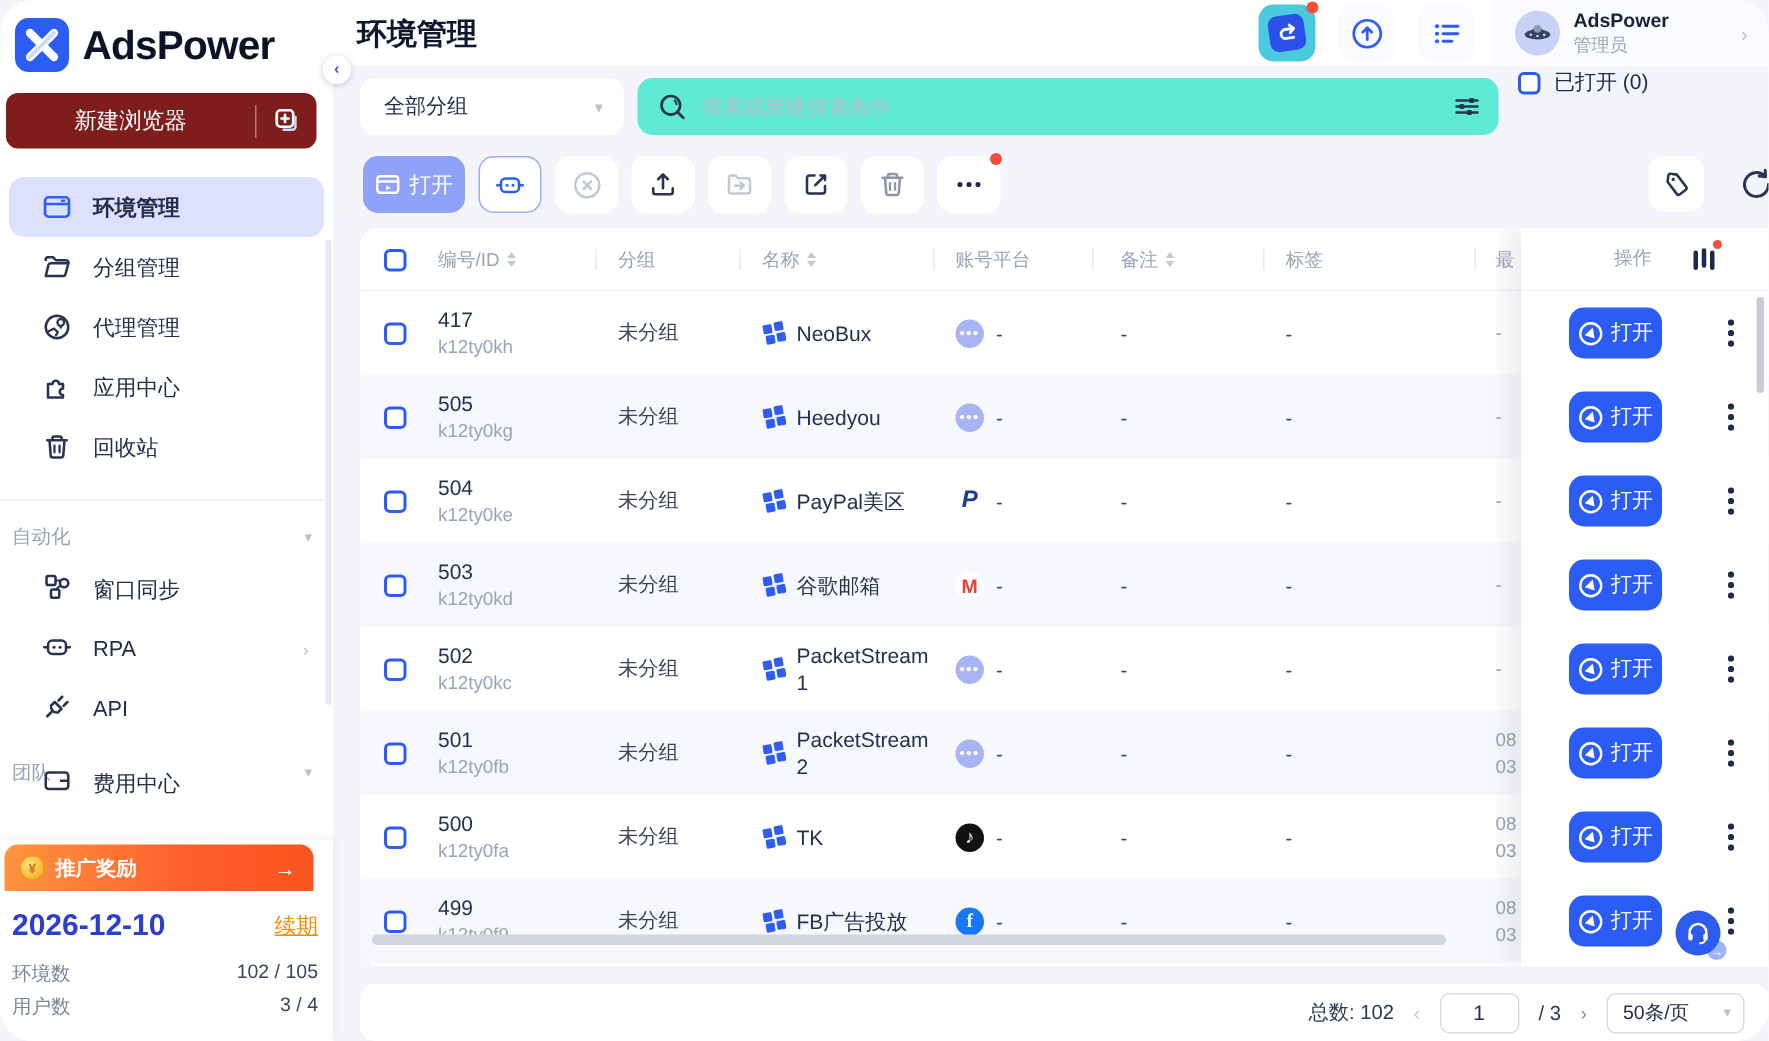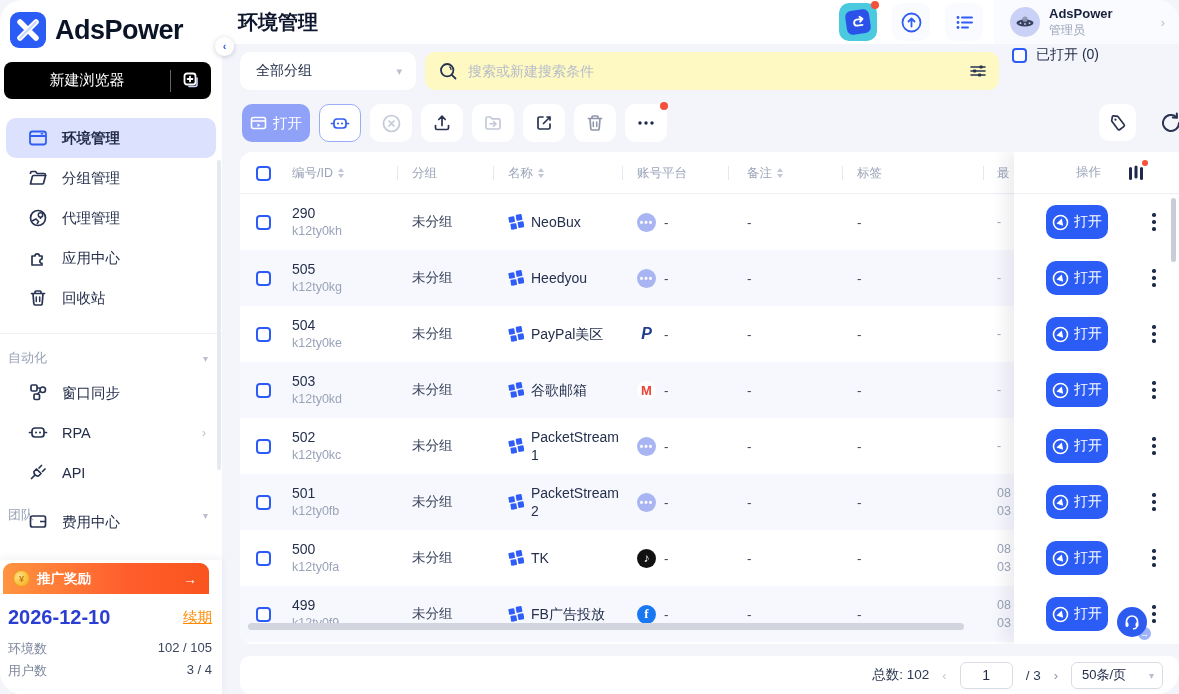--- a/index.html
+++ b/index.html
@@ -5,21 +5,21 @@
   * { margin:0; padding:0; box-sizing:border-box; }
   html,body { width:1179px; height:694px; overflow:hidden; }
   body { font-family:"Liberation Sans","DejaVu Sans",sans-serif; background:#F4F5FA; color:#232D4A; }
   .app { position:relative; width:1179px; height:694px; overflow:hidden;border-radius:22px; }
 
   
   .sidebar { position:absolute; left:0; top:0; width:222px; height:694px; background:#fff; z-index:30; }
   .logo-row { display:flex; align-items:center; gap:9px; padding:10px 0 0 10px; height:50px; }
   .logo-sq { width:36px; height:36px; border-radius:9px; background:#2C5CF6; display:flex; align-items:center; justify-content:center; flex:0 0 auto; }
   .logo-text { font-size:27px; font-weight:800; color:#0B1326; letter-spacing:-0.5px; }
-  .new-browser { position:absolute; left:4px; top:62px; width:207px; height:37px; background:#000000; border:none; border-radius:8px; color:#fff; font-size:15px; display:flex; align-items:center; cursor:pointer; font-family:inherit; }
+  .new-browser { position:absolute; left:4px; top:62px; width:207px; height:37px; background:#7f1d1d; border:none; border-radius:8px; color:#fff; font-size:15px; display:flex; align-items:center; cursor:pointer; font-family:inherit; }
   .nb-label { flex:1; text-align:center; }
   .nb-div { width:1px; height:22px; background:rgba(255,255,255,.4); }
   .nb-plus { width:40px; display:flex; align-items:center; justify-content:center; }
   .nav { position:absolute; top:118px; left:0; width:222px; }
   .nav-item { position:relative; display:flex; align-items:center; gap:14px; height:40px; margin:0 6px; padding-left:22px; border-radius:10px; font-size:14.5px; color:#232D4A; cursor:pointer; }
   .nav-item.active { background:#DCE2FD; font-weight:bold; }
   .nav-item .ic { width:20px; height:20px; display:flex; align-items:center; justify-content:center; }
   .sb-divider { position:absolute; top:333px; left:0; width:222px; height:1px; background:#EEF0F5; }
   .sec-head { position:absolute; left:0; width:222px; height:24px; display:flex; align-items:center; padding:0 14px 0 8px; font-size:13px; color:#9AA3B8; cursor:pointer; }
   .sec-head .caret { margin-left:auto; color:#B9BFCC; font-size:10px; }
@@ -55,21 +55,21 @@
   .red-dot { position:absolute; width:8px; height:8px; border-radius:50%; background:#F5503B; }
   .user-pill { position:absolute; left:772px; top:0; width:185px; height:44px; background:#FAFBFE; display:flex; align-items:center; gap:9px; padding-left:16px; cursor:pointer; }
   .avatar { width:30px; height:30px; border-radius:50%; background:#C9D1F6; display:flex; align-items:center; justify-content:center; }
   .user-name { font-size:13px; font-weight:bold; color:#18213C; line-height:1.25; }
   .user-role { font-size:12px; color:#9AA3B8; line-height:1.25; }
   .user-chev { margin-left:auto; margin-right:14px; color:#B9BFCC; font-size:13px; }
 
   
   .group-select { position:absolute; left:18px; top:52px; width:176px; height:38px; background:#fff; border-radius:10px; display:flex; align-items:center; padding:0 14px 0 16px; font-size:14px; color:#232D4A; cursor:pointer; }
   .group-select .caret { margin-left:auto; color:#B9BFCC; font-size:11px; }
-  .search-box { position:absolute; left:203px; top:52px; width:574px; height:38px; background:#fef9c3; border-radius:10px; display:flex; align-items:center; padding:0 12px 0 14px; }
+  .search-box { position:absolute; left:203px; top:52px; width:574px; height:38px; background:#5eead4; border-radius:10px; display:flex; align-items:center; padding:0 12px 0 14px; }
   .search-box input { flex:1; border:none; outline:none; font-size:14px; font-family:inherit; color:#232D4A; background:transparent; margin-left:10px; }
   .search-box input::placeholder { color:#B6BCC9; }
   .opened-chk { position:absolute; left:790px; top:46px; display:flex; align-items:center; gap:9px; cursor:pointer; font-size:14px; color:#232D4A; }
   .cb { width:15px; height:15px; border:2px solid #2C5CF6; border-radius:4px; background:#fff; flex:0 0 auto; }
 
   
   .toolbar { position:absolute; left:20px; top:104px; display:flex; gap:9px; }
   .tb { height:38px; border-radius:10px; background:#fff; border:none; display:flex; align-items:center; justify-content:center; cursor:pointer; position:relative; font-family:inherit; }
   .tb-open { width:68px; background:#8FA2F8; color:#fff; font-size:14.5px; gap:6px; }
   .tb-robot { width:42px; background:#fff; border:1.5px solid #9BACF9; }
@@ -480,21 +480,21 @@
           </div>
       </div>
 
       <div class="tbody">
           <div class="trow">
             <div class="td c-cb">
               <span class="cb"></span>
             </div>
             <div class="td c-num">
               <span>
-                <div class="num-line1">290</div>
+                <div class="num-line1">417</div>
                 <div class="num-line2">k12ty0kh</div>
               </span>
             </div>
             <div class="td c-grp">未分组</div>
             <div class="td c-name">
               <svg width="16" height="16" viewBox="0 0 16 16">
                 <g fill="#2F5DF5" transform="rotate(-10 8 8)">
                   <rect x="1.2" y="1.8" width="6" height="6" rx="1"></rect>
                   <rect x="8.8" y="1" width="6" height="6" rx="1"></rect>
                   <rect x="2" y="9" width="6" height="6" rx="1"></rect>

